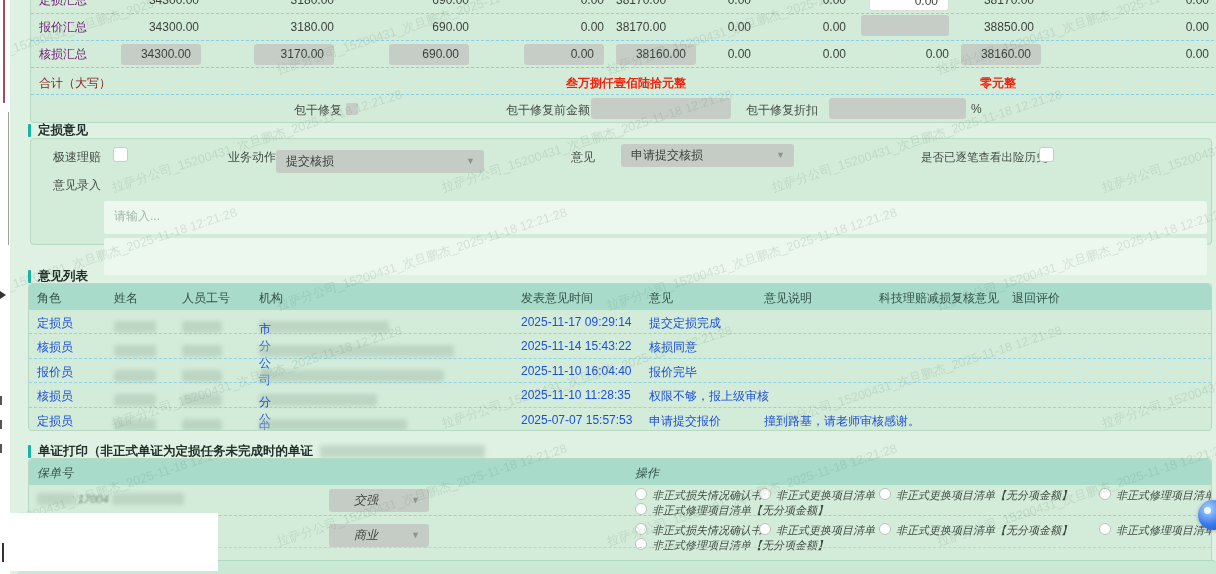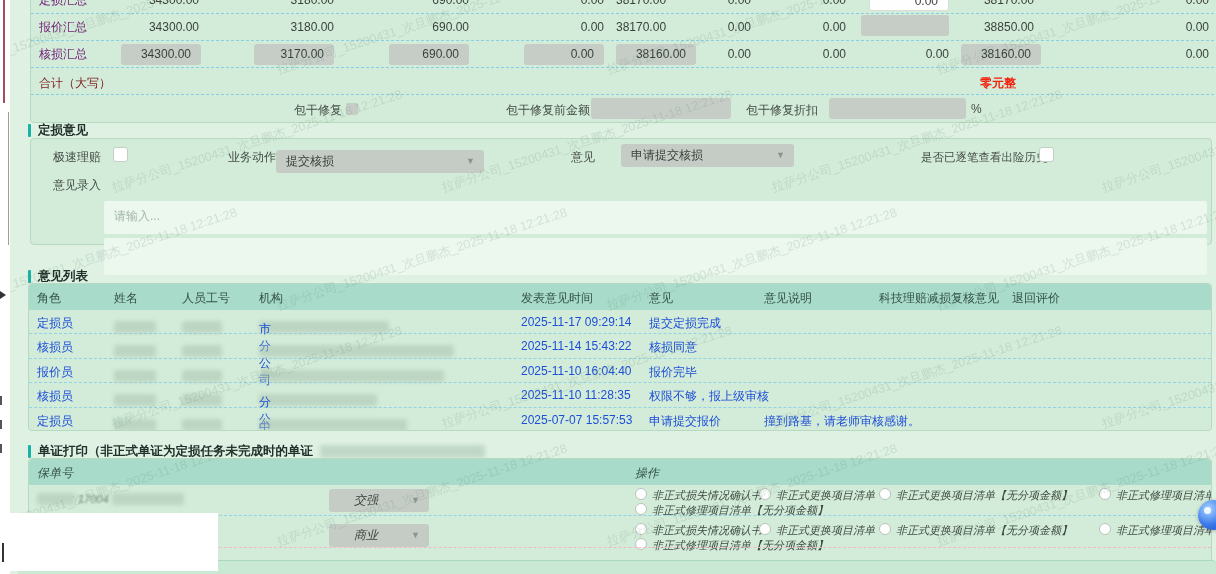--- a/index.html
+++ b/index.html
@@ -139,20 +139,21 @@
           <div class="scell"><span class="vbox">38160.00</span></div>
           <div class="scell"><span class="val">0.00</span></div>
           <div class="scell"><span class="val">0.00</span></div>
           <div class="scell"><span class="val">0.00</span></div>
           <div class="scell"><span class="vbox">38160.00</span></div>
           <div class="scell"><span class="val">0.00</span></div>
         </div>
       </div>
     <div class="trow">
       <span class="tlabel">合计（大写）</span>
+      <span class="red-amt" style="left:470px;width:250px;">叁万捌仟壹佰陆拾元整</span>
       <span class="red-amt" style="left:867px;width:200px;">零元整</span>
     </div>
     <div class="brow">
       <span class="lbl" style="left:263px;">包干修复</span>
       <span class="gcheck" style="left:315px;"></span>
       <span class="lbl" style="left:475px;">包干修复前金额</span>
       <span class="gbox" style="left:560px;width:140px;"></span>
       <span class="lbl" style="left:715px;">包干修复折扣</span>
       <span class="gbox" style="left:798px;width:137px;"></span>
       <span class="lbl" style="left:940px;">%</span>

